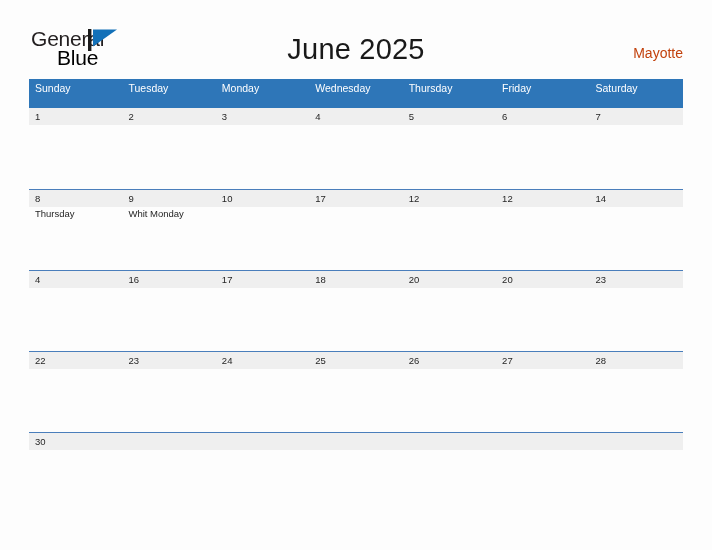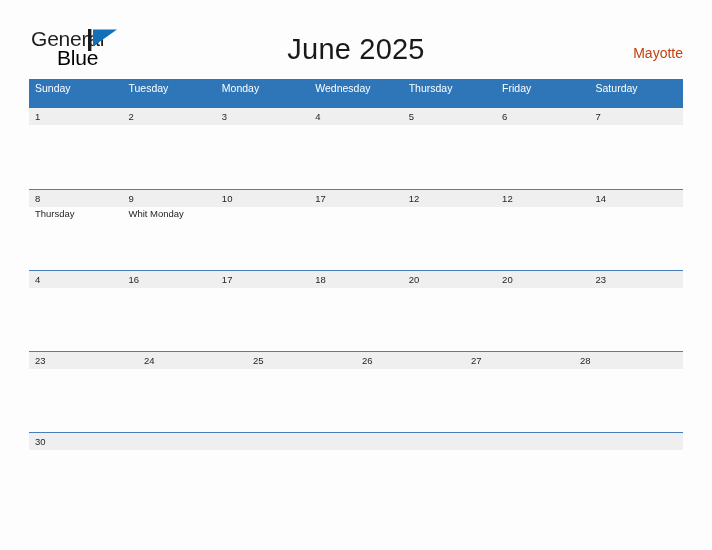--- a/index.html
+++ b/index.html
@@ -251,20 +251,21 @@
             <div class="eventcell"></div>
             <div class="eventcell"></div>
             <div class="eventcell"></div>
             <div class="eventcell"></div>
             <div class="eventcell"></div>
             <div class="eventcell"></div>
           </div>
         </div>
         <div class="week">
           <div class="daterow">
+            <div class="datecell">22</div>
             <div class="datecell">23</div>
             <div class="datecell">24</div>
             <div class="datecell">25</div>
             <div class="datecell">26</div>
             <div class="datecell">27</div>
             <div class="datecell">28</div>
           </div>
           <div class="eventrow">
             <div class="eventcell"></div>
             <div class="eventcell"></div>

